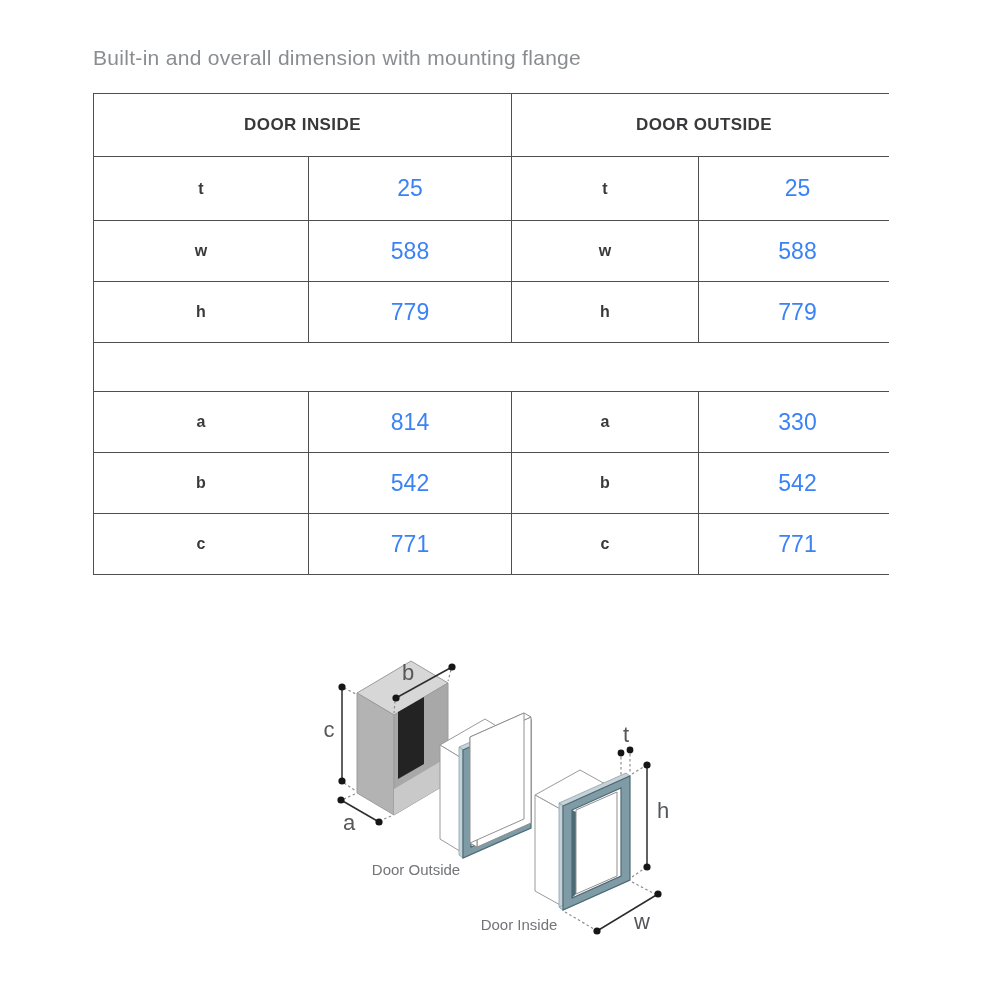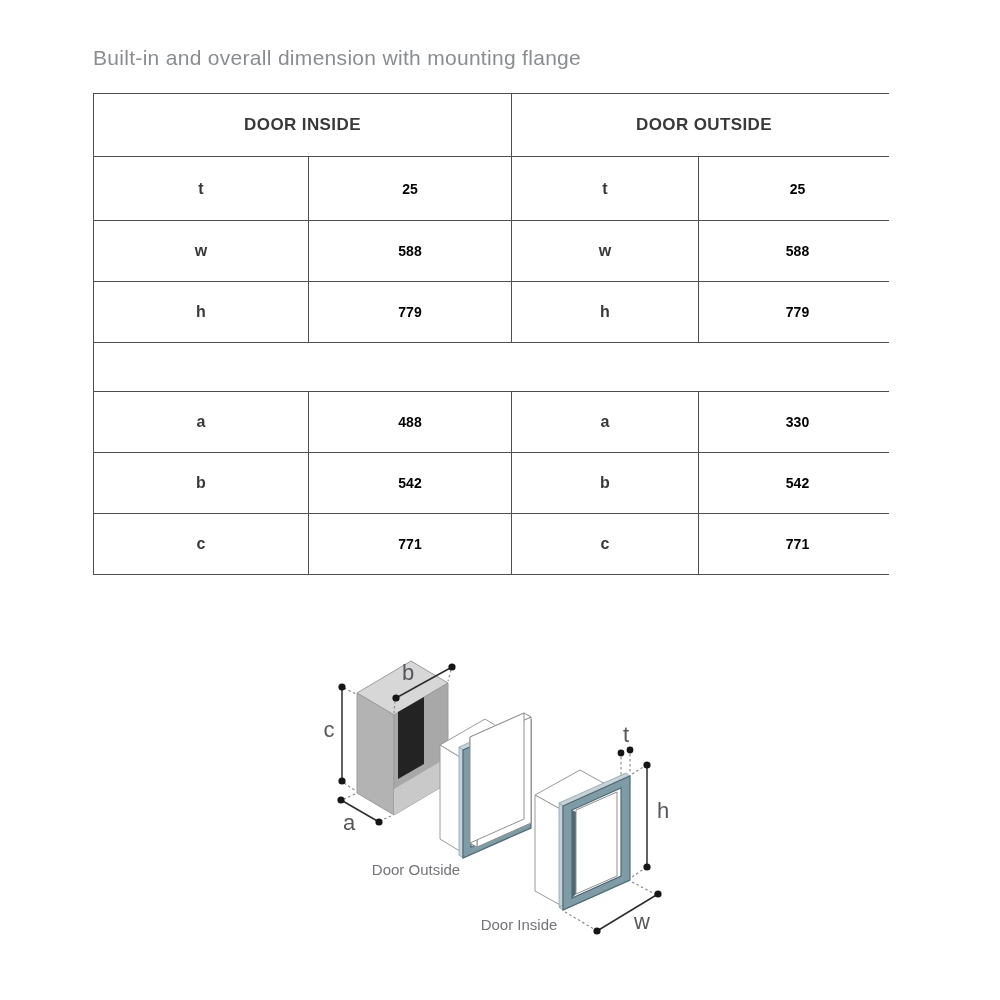--- a/index.html
+++ b/index.html
@@ -3,21 +3,21 @@
 <meta charset="utf-8">
 <style>
   html,body{margin:0;padding:0;background:#ffffff;}
   #page{position:relative;width:889px;height:1000px;background:#ffffff;overflow:hidden;
         font-family:"Liberation Sans", sans-serif;}
   #title{position:absolute;left:93px;top:46px;font-size:21px;letter-spacing:.3px;color:#8a8d90;}
   table.spec{position:absolute;left:93px;top:93px;width:803px;border-collapse:collapse;table-layout:fixed;}
   table.spec td,table.spec th{border:1px solid #4f4f4f;text-align:center;vertical-align:middle;padding:0;}
   th.hdr{font-size:17px;font-weight:bold;color:#39393b;letter-spacing:.4px;height:62px;}
   td.lbl{font-size:16px;font-weight:600;color:#39393b;}
-  td.val{font-size:14px;font-weight:700;color:#000000;}
+  td.val{font-size:23px;font-weight:400;color:#3b82f6;}
   tr.r{height:61px;}
   tr.rt{height:64px;}
   tr.spacer{height:49px;}
   #diagram{position:absolute;left:310px;top:645px;width:380px;height:300px;}
   .dimtxt{font-size:22px;fill:#55575a;}
   .captxt{font-size:15px;fill:#727478;}
 </style>
 </head>
 <body>
 
@@ -53,21 +53,21 @@
       <td class="lbl">h</td>
       <td class="val">779</td>
       <td class="lbl">h</td>
       <td class="val">779</td>
     </tr>
     <tr class="spacer">
       <td colspan="4"></td>
     </tr>
     <tr class="r">
       <td class="lbl">a</td>
-      <td class="val">488</td>
+      <td class="val">814</td>
       <td class="lbl">a</td>
       <td class="val">330</td>
     </tr>
     <tr class="r">
       <td class="lbl">b</td>
       <td class="val">542</td>
       <td class="lbl">b</td>
       <td class="val">542</td>
     </tr>
     <tr class="r">

